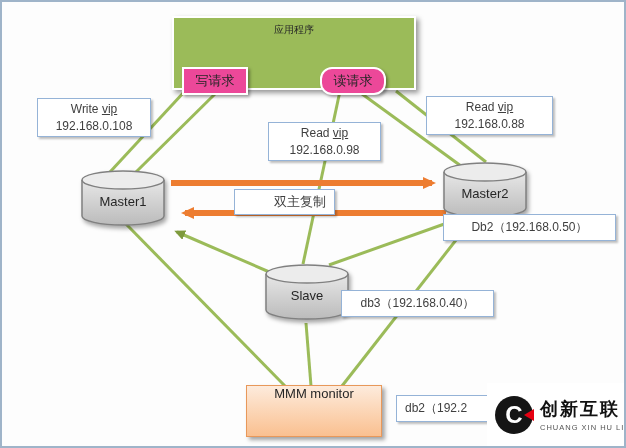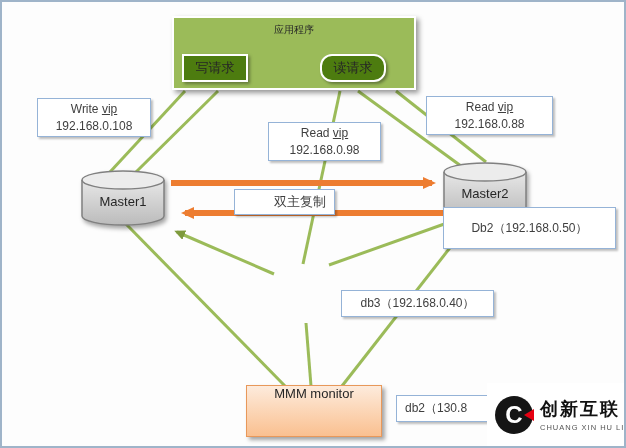--- a/index.html
+++ b/index.html
@@ -13,22 +13,22 @@
   .connectors .green { stroke:#9BBB59; stroke-width:3; }
   .connectors .orange { stroke:#ED7D31; stroke-width:6; }
 
   .app-box {
     position:absolute; left:170px; top:14px; width:244px; height:74px;
     background:#9BBB59; border:2px solid #fff; box-sizing:border-box;
     box-shadow:3px 3px 5px rgba(0,0,0,.4); z-index:2;
   }
   .app-title { text-align:center; margin-top:5px; font-size:10px; color:#262626; }
   .req-btn {
-    position:absolute; top:36px; width:66px; height:28px;
-    background:#4d7c0f; border:2px solid #fff; box-sizing:border-box;
+    position:absolute; top:49px; width:66px; height:28px;
+    background:#ec4899; border:2px solid #fff; box-sizing:border-box;
     box-shadow:2px 2px 3px rgba(0,0,0,.35);
     display:flex; align-items:center; justify-content:center;
     font-size:13px; color:#262626;
   }
   .req-btn.write { left:8px; }
   .req-btn.read  { left:146px;border-radius:12px; }
 
   .label-box {
     position:absolute; z-index:3; background:#fff;
     border:1px solid #95B3D7; box-sizing:border-box;
@@ -137,32 +137,39 @@
   </div>
 
   <div class="cylinder" style="left:438px; top:159px;">
     <svg width="90" height="58" viewBox="0 0 90 58">
       <path d="M4 11 L4 47 A41 9 0 0 0 86 47 L86 11" fill="url(#cylGrad)" stroke="#808080" stroke-width="1.5"></path>
       <ellipse cx="45" cy="11" rx="41" ry="9" fill="#ECECEC" stroke="#808080" stroke-width="1.5"></ellipse>
     </svg>
     <span class="cyl-label">Master2</span>
   </div>
 
+  <div class="cylinder" style="left:260px; top:261px;">
+    <svg width="90" height="58" viewBox="0 0 90 58">
+      <path d="M4 11 L4 47 A41 9 0 0 0 86 47 L86 11" fill="url(#cylGrad)" stroke="#808080" stroke-width="1.5"></path>
+      <ellipse cx="45" cy="11" rx="41" ry="9" fill="#ECECEC" stroke="#808080" stroke-width="1.5"></ellipse>
+    </svg>
+    <span class="cyl-label">Slave</span>
+  </div>
 
 
-  <div class="label-box" style="left:441px; top:205px; width:173px; height:42px;">
+  <div class="label-box" style="left:441px; top:212px; width:173px; height:27px;">
     <span>Db2（192.168.0.50）</span>
   </div>
 
   <div class="label-box" style="left:339px; top:288px; width:153px; height:27px;">
     <span>db3（192.168.0.40）</span>
   </div>
 
   <div class="label-box left-align" style="left:394px; top:393px; width:146px; height:27px;">
-    <span>db2（130.8</span>
+    <span>db2（192.2</span>
   </div>
 
   <div class="monitor-box">
     <span>MMM monitor</span>
   </div>
 
   <div class="watermark">
     <div class="wm-logo">
       <span>C</span>
       <i class="wm-red"></i>

